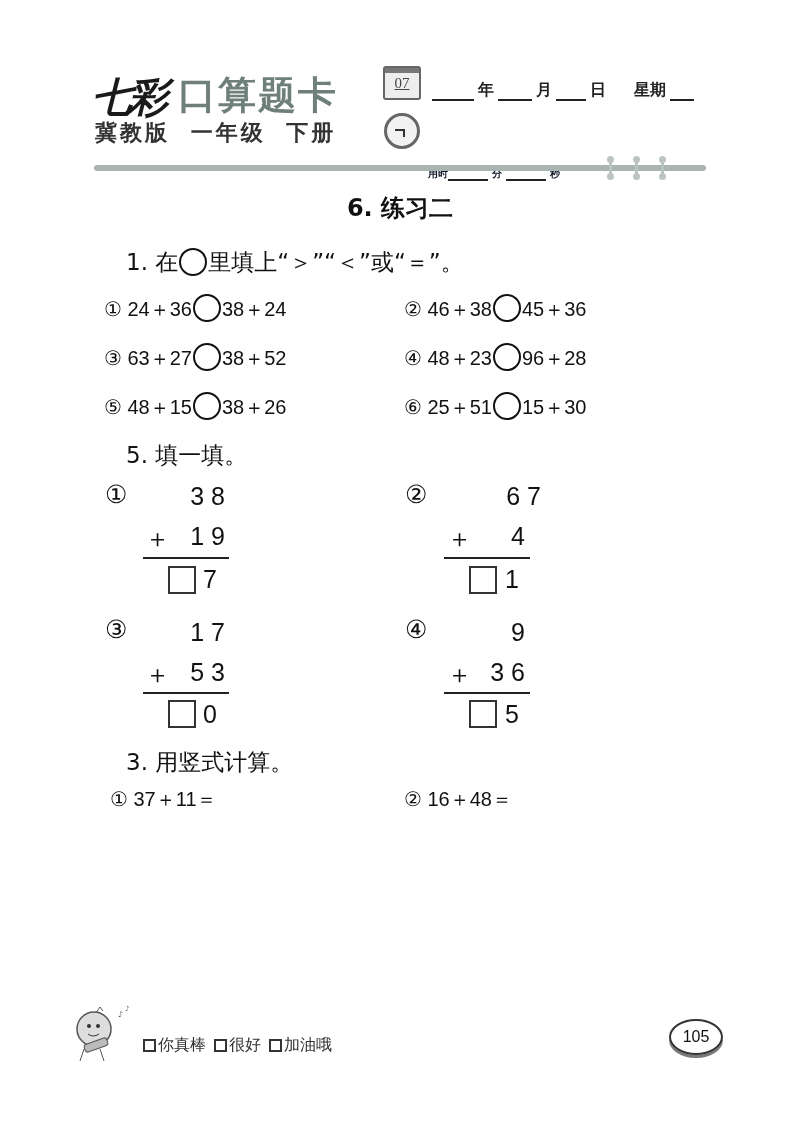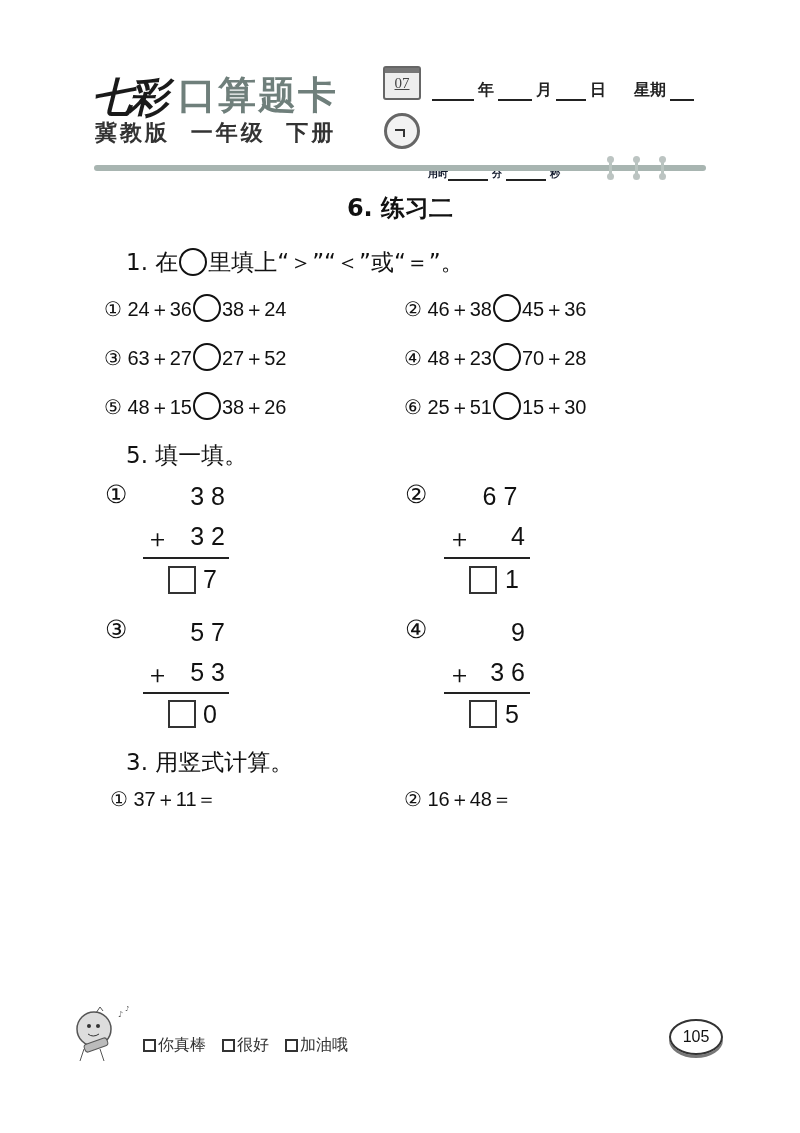--- a/index.html
+++ b/index.html
@@ -38,21 +38,21 @@
   .lesson-title { left: 0; width: 800px; text-align: center; top: 192px; font-size: 24px; font-weight: bold; }
   .q-head { font-size: 23px; left: 78px; margin-left: 48px; }
   .circ { display: inline-block; width: 28px; height: 28px; border: 2px solid #111; border-radius: 50%;
           vertical-align: -6px; box-sizing: border-box; margin: 0 1px; }
   .cmp { font-size: 20px; font-family: "Liberation Sans", sans-serif; }
   .vert { font-size: 25px; font-family: "Liberation Sans", sans-serif; }
   .vline { height: 2px; background: #222; }
   .sq { width: 28px; height: 28px; border: 2px solid #333; box-sizing: border-box; }
 
   
-  .footer-opts { left: 143px; top: 1035px; font-size: 16px; color: #333; display: flex; gap: 16px; }
+  .footer-opts { left: 143px; top: 1035px; font-size: 16px; color: #333; display: flex; gap: 8px; }
   .footer-opts .opt { display: flex; align-items: center; gap: 2px; }
   .cb { display: inline-block; width: 13px; height: 13px; border: 2px solid #333; box-sizing: border-box; }
   .page-num { left: 669px; top: 1019px; width: 54px; height: 36px; border: 2px solid #333; border-radius: 50%;
               box-sizing: border-box; text-align: center; line-height: 32px; font-size: 16px;
               box-shadow: 0 3px 0 #777; font-family: "Liberation Sans", sans-serif; }
   .mascot { left: 70px; top: 1005px; }
 </style>
 </head>
 <body>
 
@@ -100,55 +100,55 @@
 <div class="abs cmp" style="left:104px;top:294px">
   <span>①</span>
   <span>24＋36</span><span class="circ"></span><span>38＋24</span>
 </div>
 <div class="abs cmp" style="left:404px;top:294px">
   <span>②</span>
   <span>46＋38</span><span class="circ"></span><span>45＋36</span>
 </div>
 <div class="abs cmp" style="left:104px;top:343px">
   <span>③</span>
-  <span>63＋27</span><span class="circ"></span><span>27＋52</span>
+  <span>63＋27</span><span class="circ"></span><span>38＋52</span>
 </div>
 <div class="abs cmp" style="left:404px;top:343px">
   <span>④</span>
-  <span>48＋23</span><span class="circ"></span><span>70＋28</span>
+  <span>48＋23</span><span class="circ"></span><span>96＋28</span>
 </div>
 <div class="abs cmp" style="left:104px;top:392px">
   <span>⑤</span>
   <span>48＋15</span><span class="circ"></span><span>38＋26</span>
 </div>
 <div class="abs cmp" style="left:404px;top:392px">
   <span>⑥</span>
   <span>25＋51</span><span class="circ"></span><span>15＋30</span>
 </div>
 
 <div class="abs q-head" style="top:440px">5. 填一填。</div>
 
 <div class="abs vert" style="left:105px;top:480px">①</div>
 <div class="abs vert" style="left:175px;top:482px;width:50px;text-align:right">3 8</div>
 <div class="abs vert" style="left:145px;top:522px">＋</div>
-<div class="abs vert" style="left:175px;top:522px;width:50px;text-align:right">3 2</div>
+<div class="abs vert" style="left:175px;top:522px;width:50px;text-align:right">1 9</div>
 <div class="abs vline" style="left:143px;top:557px;width:86px"></div>
 <div class="abs sq" style="left:168px;top:566px"></div>
 <div class="abs vert" style="left:203px;top:565px">7</div>
 
 <div class="abs vert" style="left:405px;top:480px">②</div>
-<div class="abs vert" style="left:475px;top:482px;width:50px;text-align:center">6 7</div>
+<div class="abs vert" style="left:491px;top:482px;width:50px;text-align:right">6 7</div>
 <div class="abs vert" style="left:447px;top:522px">＋</div>
 <div class="abs vert" style="left:475px;top:522px;width:50px;text-align:right">4</div>
 <div class="abs vline" style="left:444px;top:557px;width:86px"></div>
 <div class="abs sq" style="left:469px;top:566px"></div>
 <div class="abs vert" style="left:505px;top:565px">1</div>
 
 <div class="abs vert" style="left:105px;top:615px">③</div>
-<div class="abs vert" style="left:175px;top:618px;width:50px;text-align:right">5 7</div>
+<div class="abs vert" style="left:175px;top:618px;width:50px;text-align:right">1 7</div>
 <div class="abs vert" style="left:145px;top:658px">＋</div>
 <div class="abs vert" style="left:175px;top:658px;width:50px;text-align:right">5 3</div>
 <div class="abs vline" style="left:143px;top:692px;width:86px"></div>
 <div class="abs sq" style="left:168px;top:700px"></div>
 <div class="abs vert" style="left:203px;top:700px">0</div>
 
 <div class="abs vert" style="left:405px;top:615px">④</div>
 <div class="abs vert" style="left:475px;top:618px;width:50px;text-align:right">9</div>
 <div class="abs vert" style="left:447px;top:658px">＋</div>
 <div class="abs vert" style="left:475px;top:658px;width:50px;text-align:right">3 6</div>

